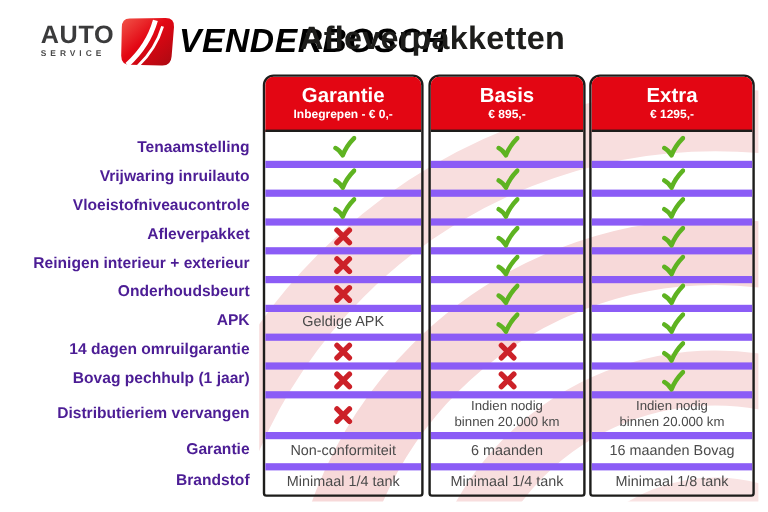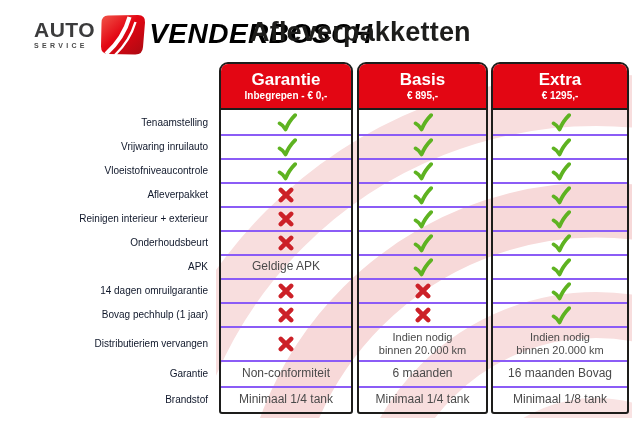--- a/index.html
+++ b/index.html
@@ -22,21 +22,21 @@
     font-size:27px; font-weight:700; color:#1d1d1b; letter-spacing:0.2px;
   }
 
   
   .watermark { position:absolute; left:216px; top:60px; width:416px; height:358px; z-index:0; pointer-events:none; }
 
   
   .labels { position:absolute; left:0; top:110px; width:213px; z-index:2; }
   .feature-label {
     display:flex; align-items:center; justify-content:flex-end;
-    font-size:10px; font-weight:400; color:#0f172a; padding-right:5px; white-space:nowrap;
+    font-size:13px; font-weight:700; color:#4c1d95; padding-right:5px; white-space:nowrap;
   }
 
   
   .package-col {
     position:absolute; top:62px; z-index:1;
     border:2px solid #1d1d1b; border-radius:9px 9px 3px 3px;
     background:transparent; overflow:hidden;
   }
   .col-standaard { left:219px; width:134px; }
   .col-basis     { left:357px; width:131px; }
@@ -45,21 +45,21 @@
   .col-header {
     height:46px; background:#e30613; border-bottom:2px solid #1d1d1b;
     display:flex; flex-direction:column; align-items:center; justify-content:center;
     color:#ffffff;
   }
   .col-name  { font-size:17px; font-weight:800; line-height:1.1; }
   .col-price { font-size:10px; font-weight:700; margin-top:1px; }
 
   .cell {
     display:flex; align-items:center; justify-content:center;
-    border-top:2px solid #8b5cf6;
+    border-top:6px solid #8b5cf6;
   }
   .cell.first { border-top:1px solid transparent; }
   .cell-text { font-size:12px; color:#4a4a4a; text-align:center; line-height:1.1; }
   .cell-text.small { font-size:11px; white-space:pre-line; line-height:1.15; }
   .mark-icon { display:block; }
 </style>
 </head>
 <body>
 
 <div class="canvas">

